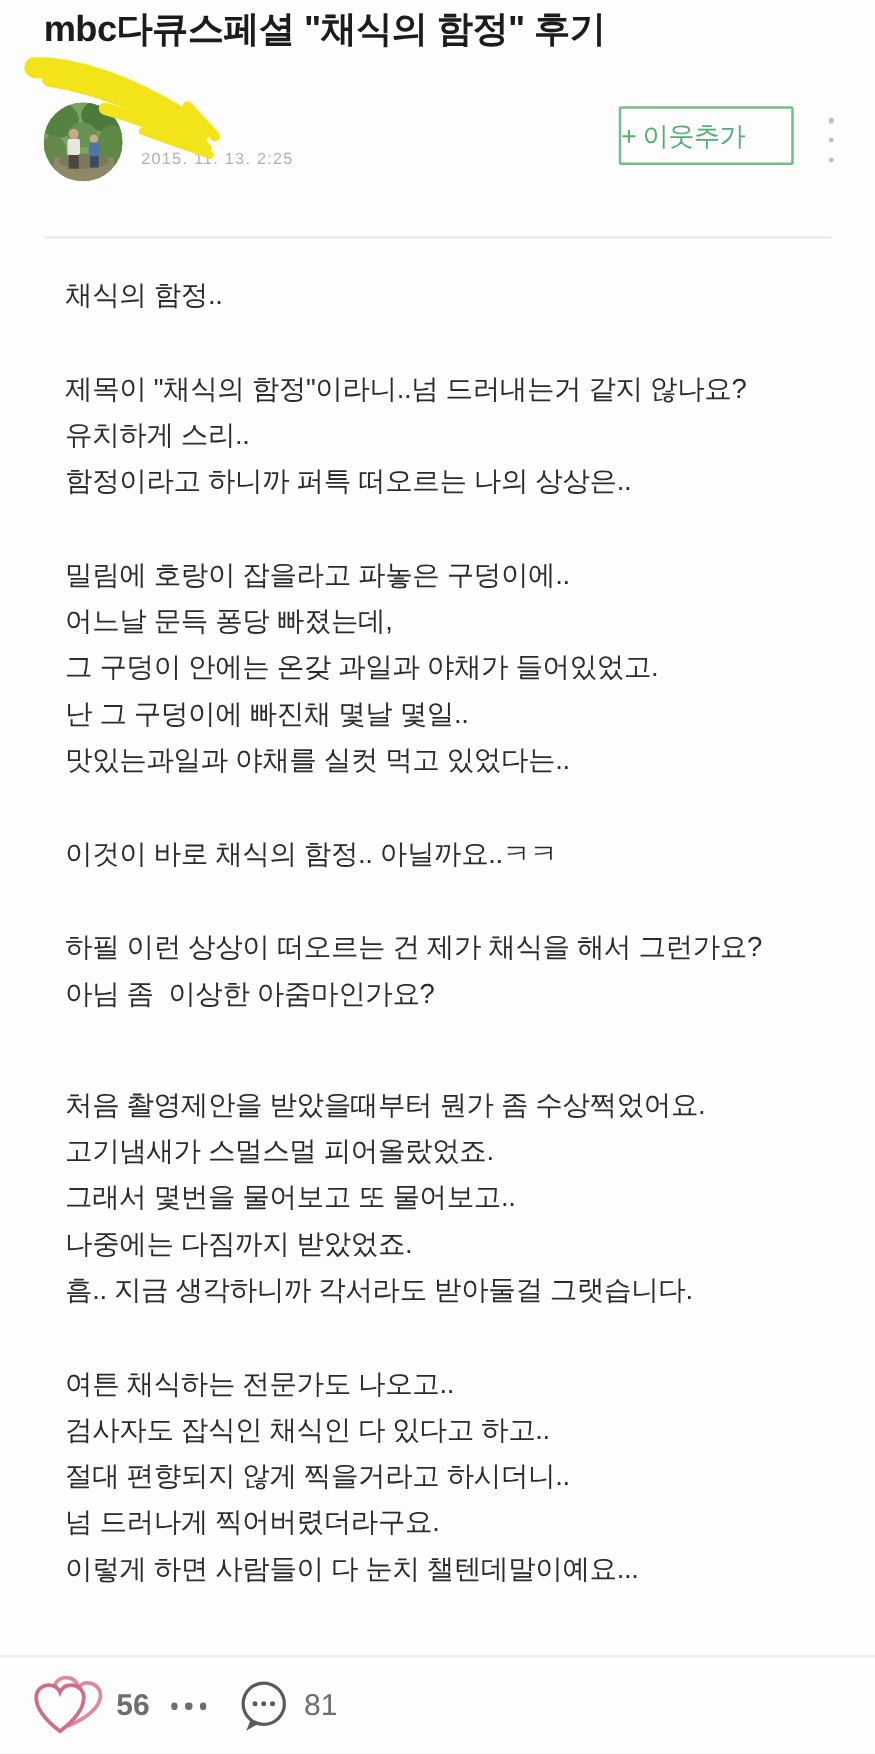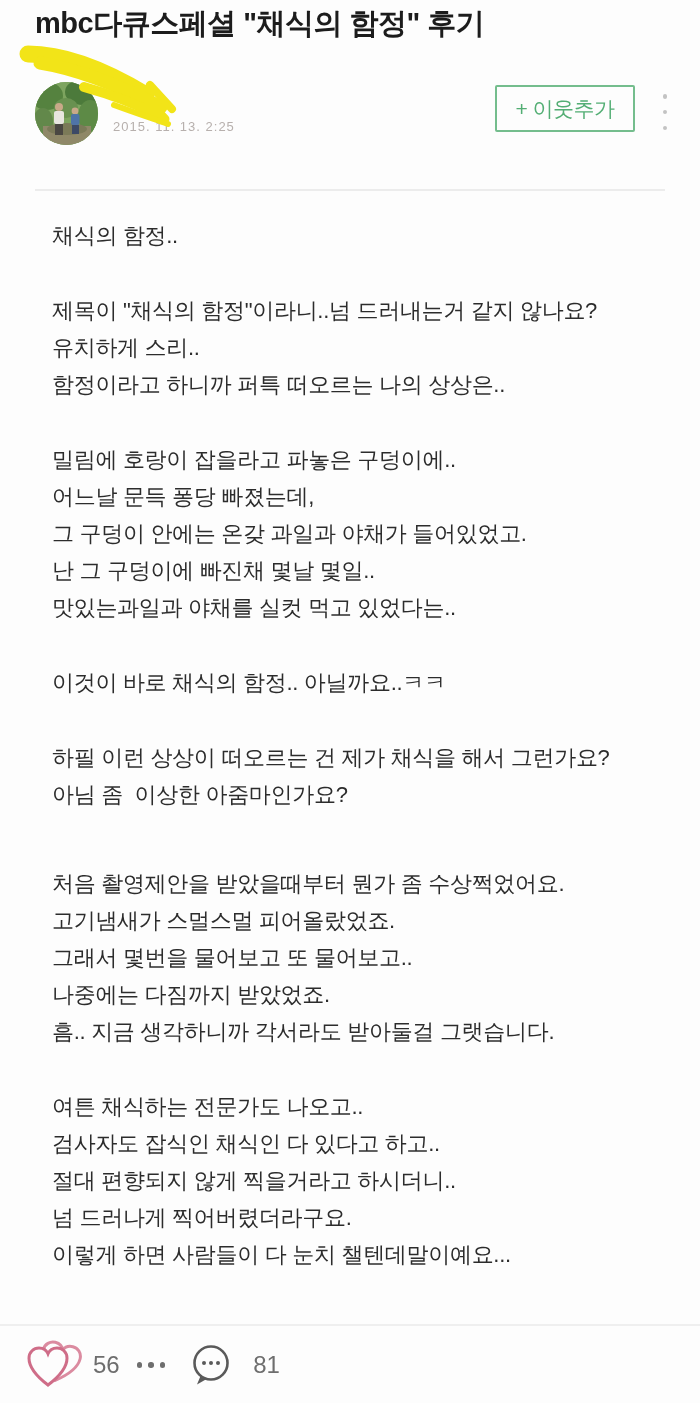--- a/index.html
+++ b/index.html
@@ -28,21 +28,21 @@
   .post-date {
     position:absolute; left:78px; top:37px;
     font-size:13px; color:#b7b0ad; letter-spacing:1px;
   }
   .add-neighbor-btn {
     position:absolute; left:460px; top:3px;
     width:140px; height:47px;
     background:#fdfdfd;
     border:2px solid #74bd8d; border-radius:2px;
     color:#53ae74; font-size:21px; font-family:inherit;
-    display:flex; align-items:center; justify-content:center;
+    display:flex; align-items:center; justify-content:flex-start;
     cursor:pointer; letter-spacing:-0.5px;
   }
   .menu-dots {
     position:absolute; left:622px; top:10px; width:16px; height:40px;
     display:flex; flex-direction:column; align-items:center; justify-content:space-between;
     cursor:pointer; padding:2px 0;
   }
   .menu-dots i { width:4.5px; height:4.5px; border-radius:50%; background:#c3c3c3; }
   
   .scribble { position:absolute; left:18px; top:45px; width:180px; height:90px; pointer-events:none; }
@@ -56,27 +56,27 @@
     letter-spacing:-0.3px; white-space:pre-wrap;
   }
   .para { margin-bottom:38px; }
   .para.extra-gap { margin-top:52px; }
   
   .footer {
     position:absolute; top:1337px; left:25px; height:56px;
     display:flex; align-items:center;
   }
   .footer .count { font-size:24px; color:#6e6e6e; }
-  .like-btn { display:flex; align-items:center; cursor:pointer; }
+  .like-btn { display:flex; align-items:center; cursor:pointer;font-weight:bold; }
   .like-btn svg { display:block; }
   .like-count { margin-left:10px; }
   .more-actions { margin-left:15px; display:flex; align-items:center; gap:6px; cursor:pointer; padding:6px 2px; }
   .more-actions i { width:5.5px; height:5.5px; border-radius:50%; background:#6e6e6e; }
   .comment-btn { margin-left:22px; display:flex; align-items:center; cursor:pointer; }
-  .comment-count { margin-left:20px; }
+  .comment-count { margin-left:10px; }
 </style>
 </head>
 <body>
 
 <div class="page">
 
   <div class="post-title">mbc다큐스페셜 "채식의 함정" 후기</div>
 
   <div class="header">
     <div class="avatar">

